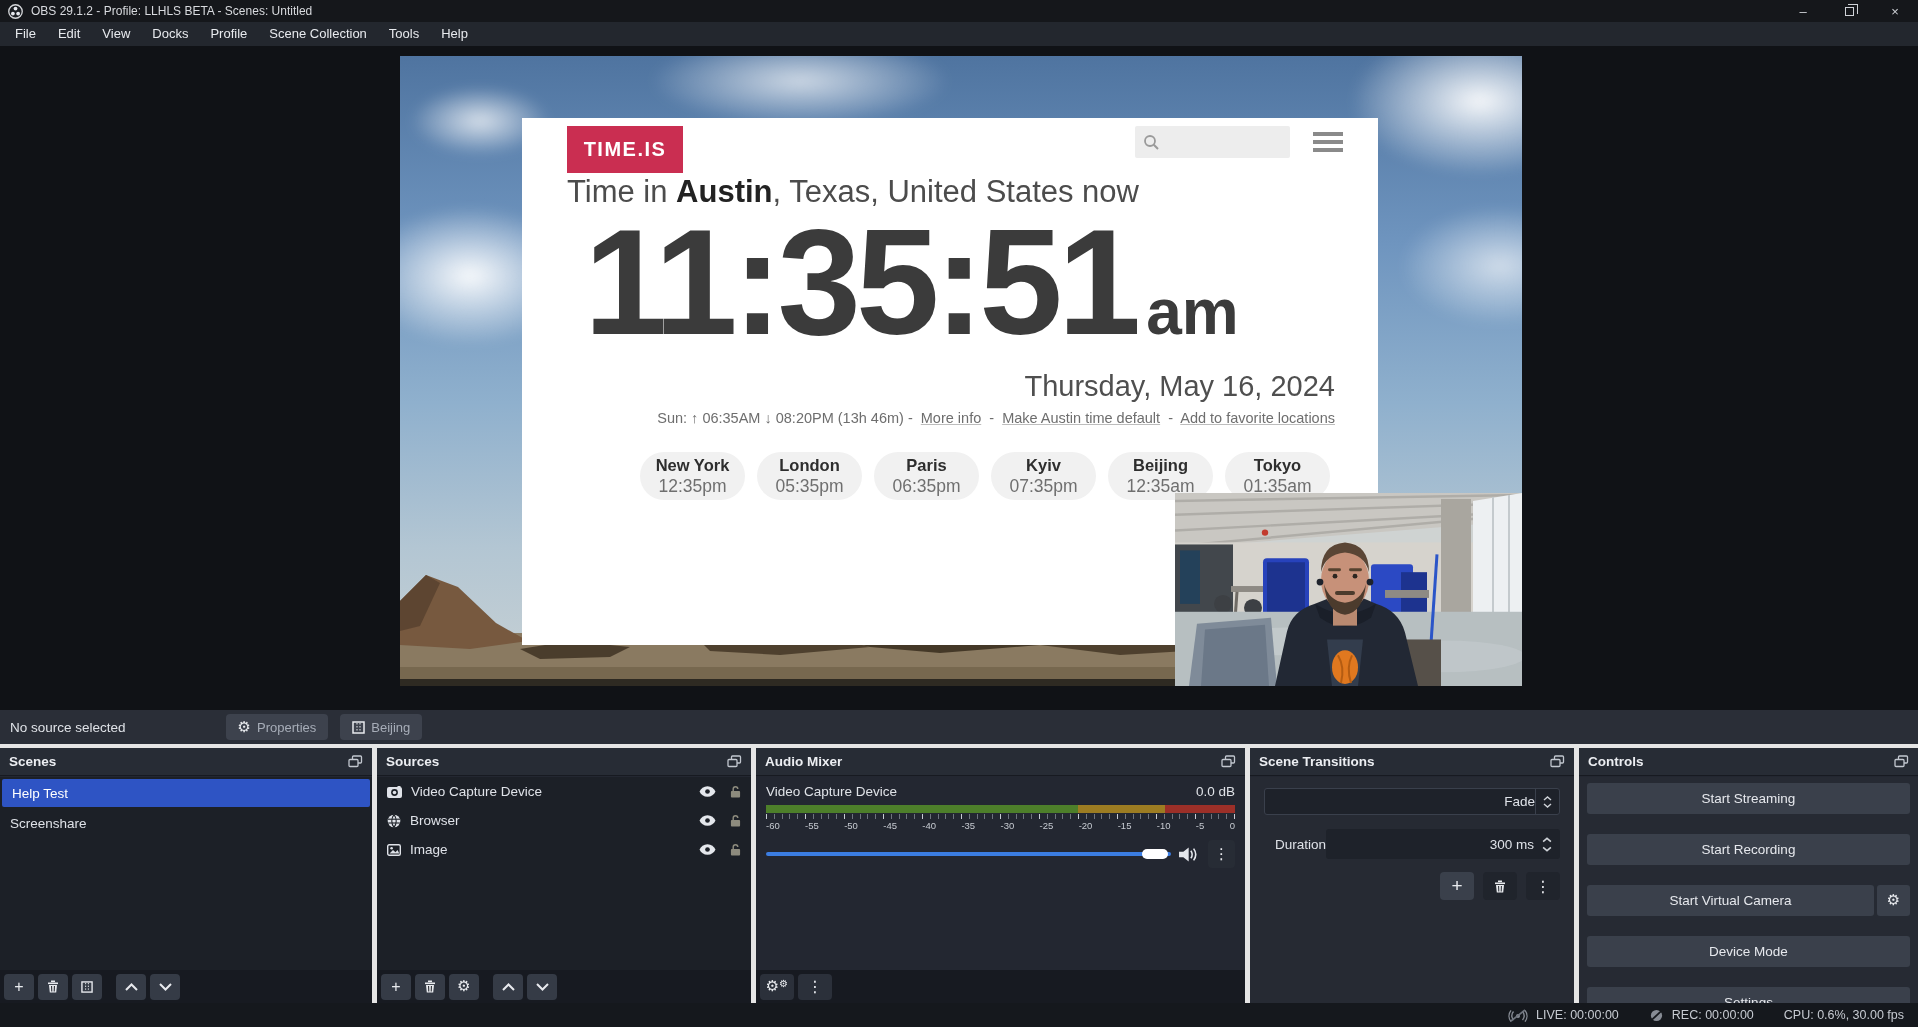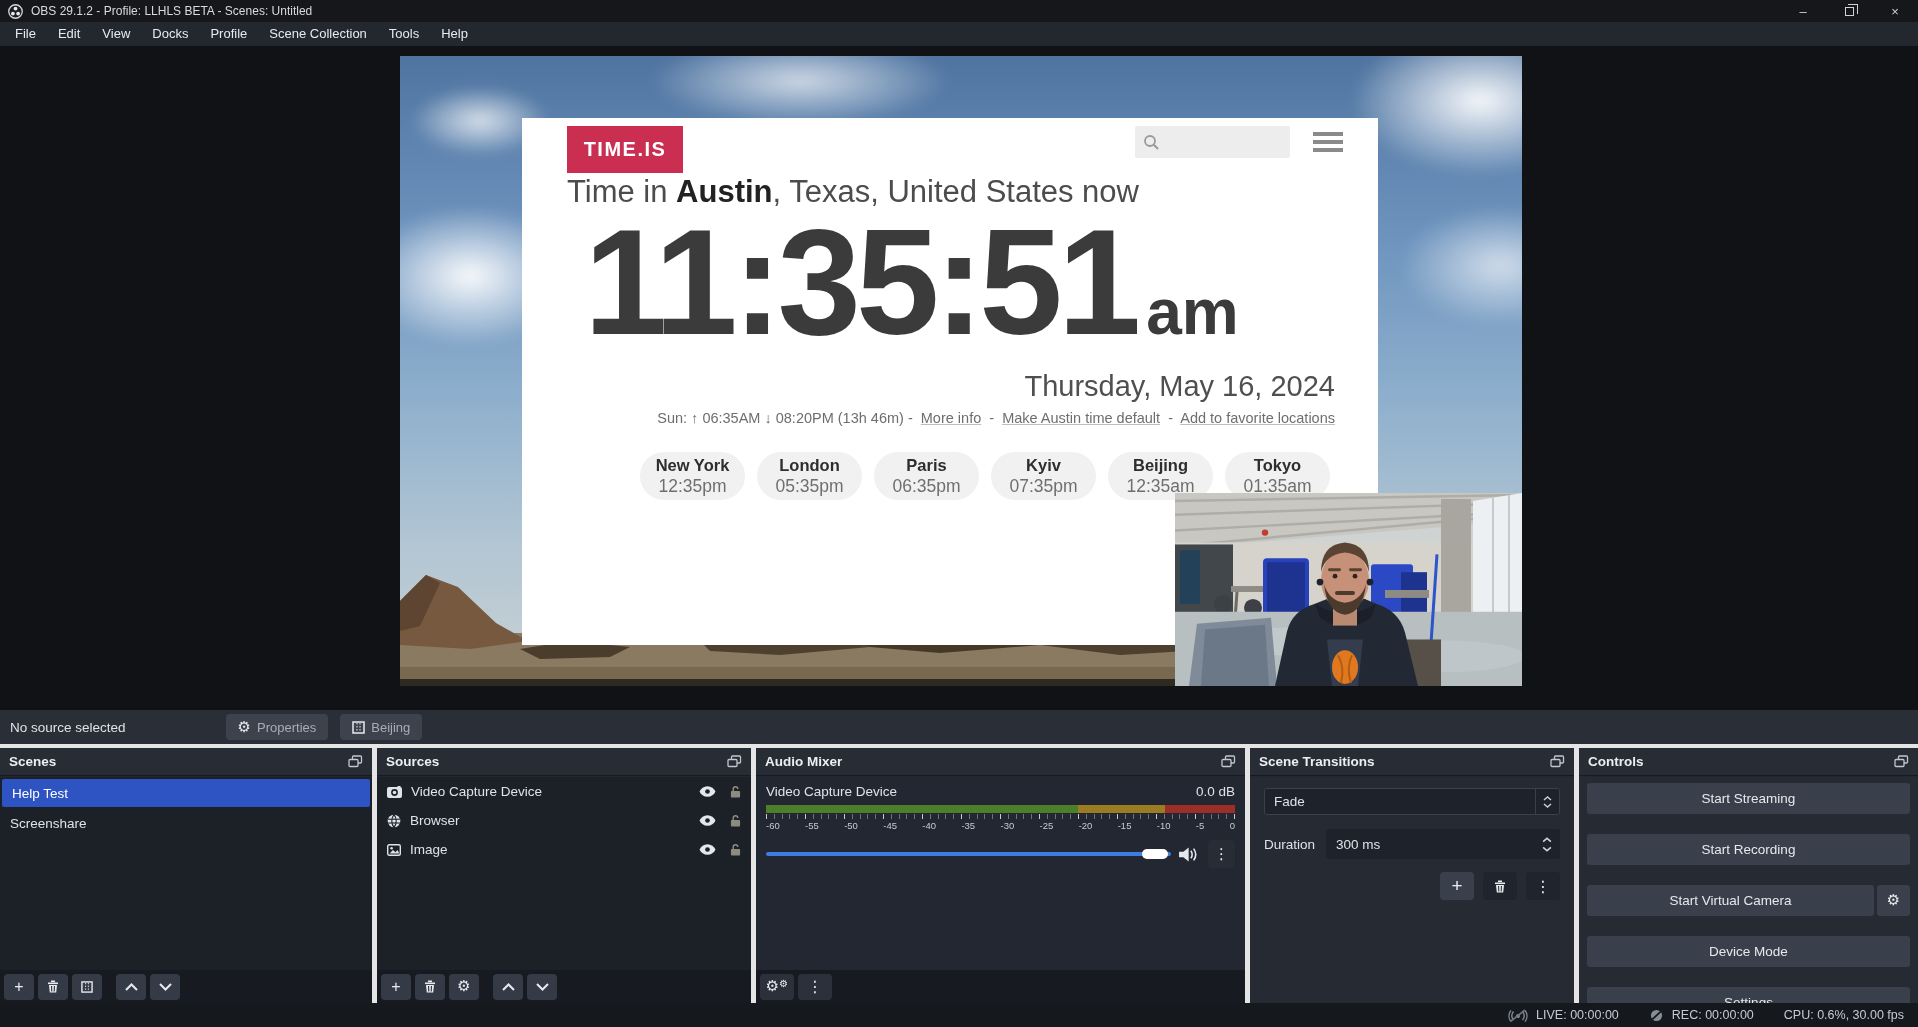--- a/index.html
+++ b/index.html
@@ -95,21 +95,21 @@
   .tick-labels { width:469px; display:flex; justify-content:space-between; color:#c7cbd2; font-size:9.5px; margin-top:1px; }
   .slider-row { margin-top:9px; display:flex; align-items:center; }
   .slider-track { position:relative; width:418px; height:12px; }
   .slider-track .line { position:absolute; left:0; top:4px; width:100%; height:4px; background:#3b7de2; border-radius:2px; }
   .slider-handle { position:absolute; right:3px; top:1px; width:26px; height:10px; background:#ffffff; border-radius:5px; }
   .dots-btn { width:28px; height:28px; border-radius:4px; background:#272c35; color:#e8eaee;
               display:flex; align-items:center; justify-content:center; font-size:15px; font-family:"DejaVu Sans",sans-serif; }
   .gear-glyph { font-family:"DejaVu Sans",sans-serif; font-size:15px; color:#e8eaee; line-height:1; }
 
   
-  .tr-body { padding:11px 14px; }
+  .tr-body { padding:11px 14px;text-align:right; }
   .tr-select { height:27px; background:#1e222a; border:1px solid #3a404c; border-radius:3px;
                display:flex; align-items:center; color:#dfe2e8; font-size:13.5px; }
   .tr-select .val { padding-left:9px; flex:1; }
   .tr-spin { width:24px; align-self:stretch; border-left:1px solid #3a404c; display:flex; flex-direction:column;
              align-items:center; justify-content:center; gap:2px; }
   .tr-durrow { margin-top:14px; display:flex; align-items:center; }
   .tr-durlabel { color:#dfe2e8; font-size:13.5px; width:62px; }
   .tr-durbox { flex:1; height:30px; background:#1e222a; border-radius:3px; display:flex; align-items:center; }
   .tr-durbox .val { padding-left:10px; flex:1; color:#dfe2e8; font-size:13.5px; }
   .tr-durbox .arrows { width:26px; display:flex; flex-direction:column; align-items:center; gap:3px; }

